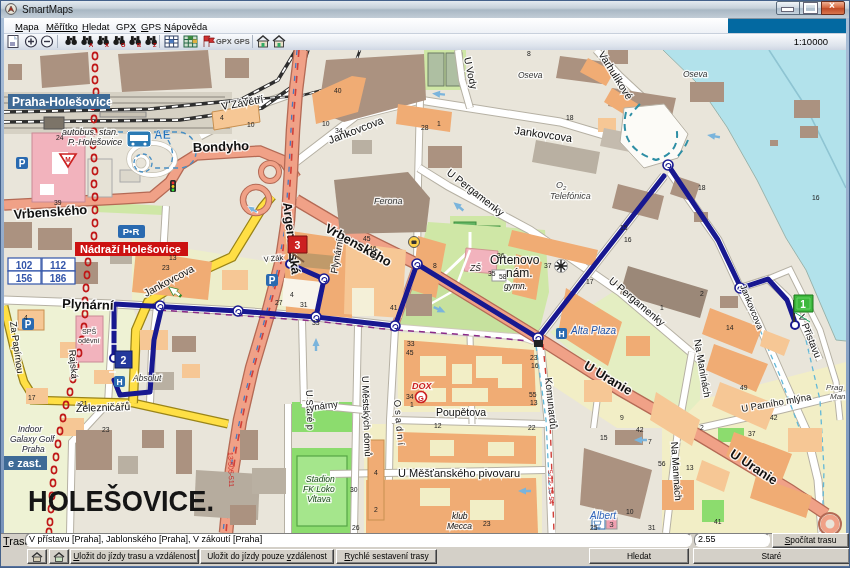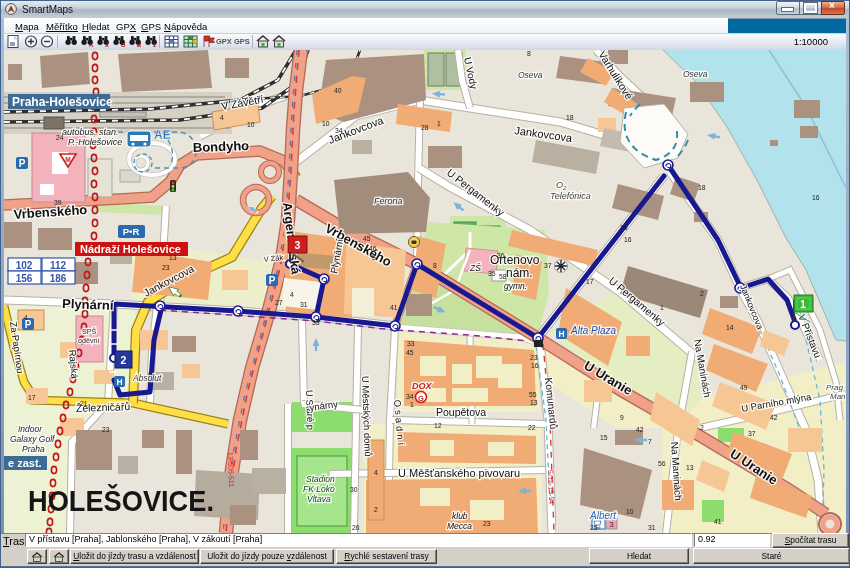--- a/index.html
+++ b/index.html
@@ -1,18 +1,18 @@
 <!DOCTYPE html>
 <html><head><meta charset="utf-8">
 <style>
 html,body{margin:0;padding:0;background:#888;}
 #win{position:absolute;left:0;top:0;width:850px;height:568px;font-family:"Liberation Sans",sans-serif;overflow:hidden;background:#0369a1;}
 .abs{position:absolute;}
 .btn{position:absolute;background:#d4d0c8;border-top:1px solid #fff;border-left:1px solid #fff;border-right:1px solid #404040;border-bottom:1px solid #404040;box-shadow:inset -1px -1px 0 #808080;font-size:8.4px;text-align:center;color:#000;font-family:"Liberation Sans",sans-serif;}
-.fld{position:absolute;background:#fff;border-top:1px solid #808080;border-left:1px solid #808080;border-right:1px solid #fff;border-bottom:1px solid #fff;font-size:9px;font-family:"Liberation Sans",sans-serif;color:#000;}
+.fld{position:absolute;background:#fff;border-top:1px solid #808080;border-left:1px solid #808080;border-right:1px solid #fff;border-bottom:1px solid #fff;font-size:9px;font-family:"Liberation Sans",sans-serif;color:#000;border-radius:6px;}
 u{text-decoration:underline;}
 </style></head><body>
 <div id="win">
 
 <div class="abs" style="left:0;top:0;width:850px;height:568px;border:1px solid #44618a;box-sizing:border-box;z-index:50;pointer-events:none;"></div>
 
 <div class="abs" style="left:0;top:0;width:850px;height:18px;background:linear-gradient(#e8eef3,#c6d1da 45%,#a9b8c4 55%,#c2cdd7);border-bottom:1px solid #8494a2;"></div>
 
 <svg class="abs" style="left:5px;top:3px" width="12" height="12">
       <circle cx="6" cy="6" r="5.4" fill="#e8e4d8" stroke="#555" stroke-width="1"></circle>
@@ -809,21 +809,21 @@
 
 <div class="abs" style="left:0;top:533px;width:850px;height:32px;background:#d4d0c8;border-top:1px solid #808080;"></div>
 
 <div class="abs" style="left:3px;top:535px;font-size:11px;"><u>T</u>rasa</div>
 
 <div class="fld" style="left:25px;top:533px;width:665px;height:12px;">
       <span style="position:absolute;left:3px;top:0px;white-space:nowrap;">V přístavu [Praha], Jablonského [Praha], V zákoutí [Praha]</span>
     </div>
 
 <div class="fld" style="left:694px;top:533px;width:74px;height:12px;">
-      <span style="position:absolute;left:3px;top:0px;">0.92</span>
+      <span style="position:absolute;left:3px;top:0px;">2.55</span>
     </div>
 
 <div class="btn" style="left:772px;top:533px;width:75px;height:13px;line-height:13px;"><u>S</u>počítat trasu</div>
 
 <div class="btn" style="left:27px;top:549px;width:18px;height:13px;"><svg width="14" height="11" style="margin-top:1px">
         <path d="M2,6 l5,-4 5,4" fill="none" stroke="#333" stroke-width="1.4"></path>
         <rect x="3.5" y="6" width="7" height="4.5" fill="#d8d0b8" stroke="#333" stroke-width="0.8"></rect>
       </svg></div>
 <div class="btn" style="left:49px;top:549px;width:18px;height:13px;"><svg width="14" height="11" style="margin-top:1px">
         <path d="M2,6 l5,-4 5,4" fill="none" stroke="#333" stroke-width="1.4"></path>

